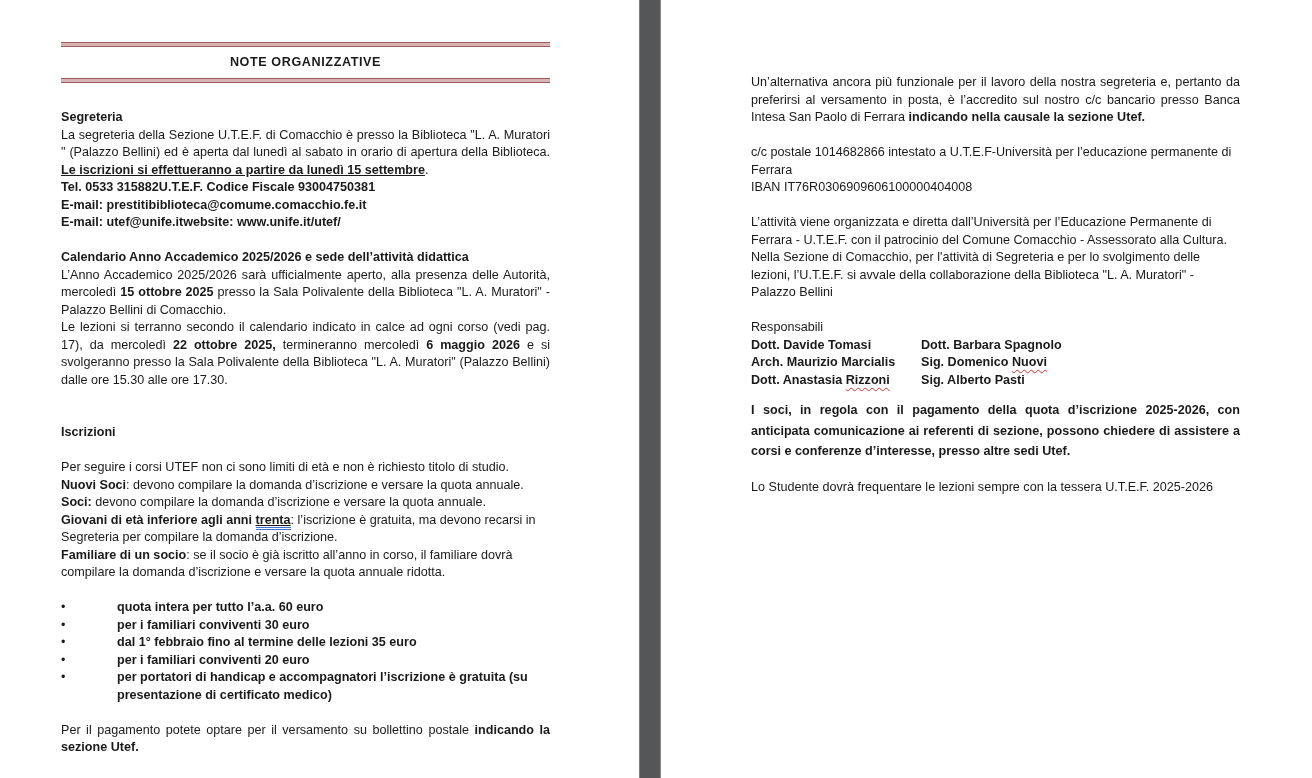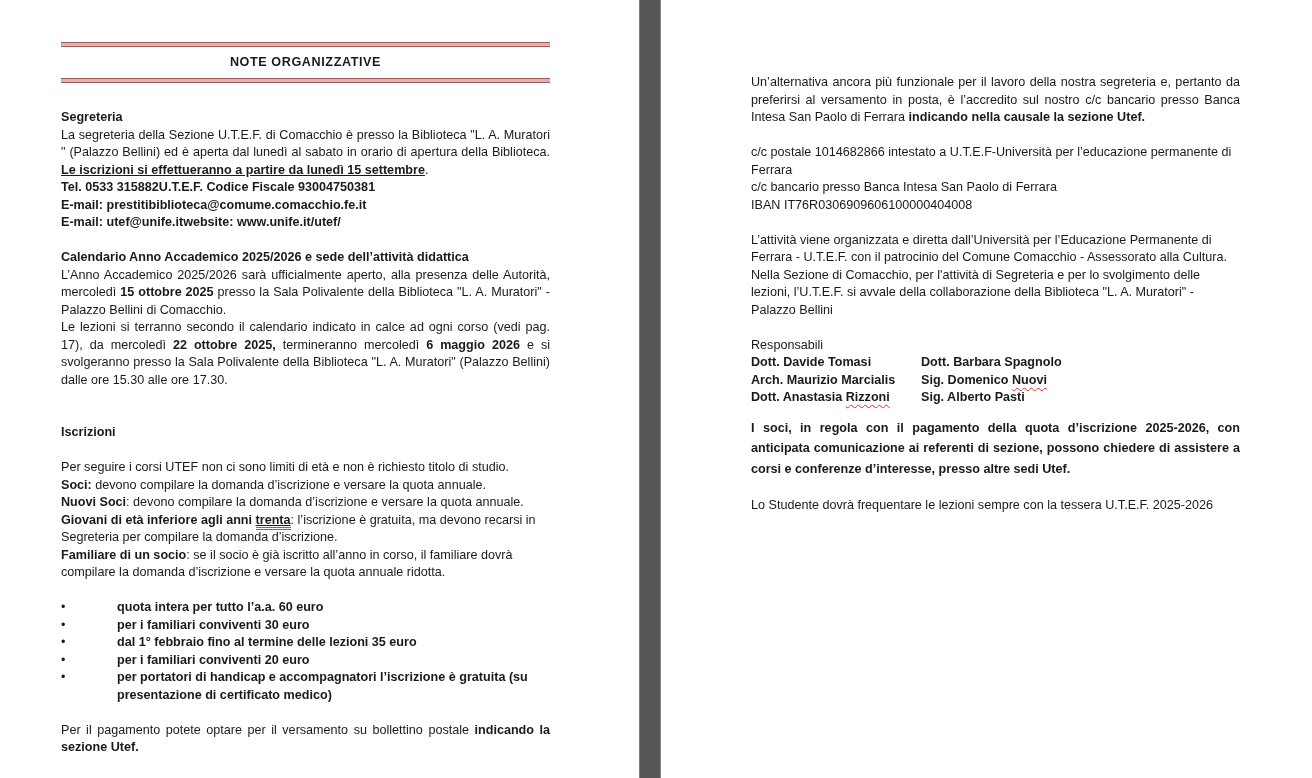--- a/index.html
+++ b/index.html
@@ -64,22 +64,22 @@
       <p class="j"><span>L’Anno Accademico 2025/2026 sarà ufficialmente aperto, alla presenza delle Autorità, mercoledì </span><span class="b">15 ottobre 2025</span><span> presso la Sala Polivalente della Biblioteca "L. A. Muratori" - Palazzo Bellini di Comacchio.</span></p>
       <p class="j"><span>Le lezioni si terranno secondo il calendario indicato in calce ad ogni corso (vedi pag. 17), da mercoledì </span><span class="b">22 ottobre 2025,</span><span> termineranno mercoledì </span><span class="b">6 maggio 2026</span><span> e si svolgeranno presso la Sala Polivalente della Biblioteca "L. A. Muratori" (Palazzo Bellini) dalle ore 15.30 alle ore 17.30.</span></p>
     </section>
     <div class="blank"></div>
     <div class="blank"></div>
 
     <section>
       <p class="b">Iscrizioni</p>
       <div class="blank"></div>
       <p>Per seguire i corsi UTEF non ci sono limiti di età e non è richiesto titolo di studio.</p>
+      <p><span class="b">Nuovi Soci</span><span>: devono compilare la domanda d’iscrizione e versare la quota annuale.</span></p>
       <p><span class="b">Soci:</span><span> devono compilare la domanda d’iscrizione e versare la quota annuale.</span></p>
-      <p><span class="b">Nuovi Soci</span><span>: devono compilare la domanda d’iscrizione e versare la quota annuale.</span></p>
       <p><span class="b">Giovani di età inferiore agli anni </span><span class="b trenta">trenta</span><span>: l’iscrizione è gratuita, ma devono recarsi in Segreteria per compilare la domanda d’iscrizione.</span></p>
       <p><span class="b">Familiare di un socio</span><span>: se il socio è già iscritto all’anno in corso, il familiare dovrà compilare la domanda d’iscrizione e versare la quota annuale ridotta.</span></p>
     </section>
     <div class="blank"></div>
 
     <ul class="fees">
       <li>
           <span class="dot">•</span>
           <span>quota intera per tutto l’a.a. 60 euro</span>
         </li>
@@ -106,21 +106,20 @@
   </div>
 </div>
 
 <div class="gap"></div>
 
 <div class="page" id="page-right">
   <div class="col">
     <p class="j"><span>Un’alternativa ancora più funzionale per il lavoro della nostra segreteria e, pertanto da preferirsi al versamento in posta, è l’accredito sul nostro c/c bancario presso Banca Intesa San Paolo di Ferrara </span><span class="b">indicando nella causale la sezione Utef.</span></p>
     <div class="blank"></div>
     <p>c/c postale 1014682866 intestato a U.T.E.F-Università per l’educazione permanente di Ferrara</p>
-    <p>c/c bancario presso Banca Intesa San Paolo di Ferrara</p>
     <p>IBAN IT76R0306909606100000404008</p>
     <div class="blank"></div>
     <p>L’attività viene organizzata e diretta dall’Università per l’Educazione Permanente di Ferrara - U.T.E.F. con il patrocinio del Comune Comacchio - Assessorato alla Cultura. Nella Sezione di Comacchio, per l'attività di Segreteria e per lo svolgimento delle lezioni, l’U.T.E.F. si avvale della collaborazione della Biblioteca "L. A. Muratori" - Palazzo Bellini</p>
     <div class="blank"></div>
     <p>Responsabili</p>
     <div class="resp">
       <span>Dott. Davide Tomasi</span>
       <span>Dott. Barbara Spagnolo</span>
       <span>Arch. Maurizio Marcialis</span>
       <span><span>Sig. Domenico </span><span class="squig">Nuovi</span></span>

